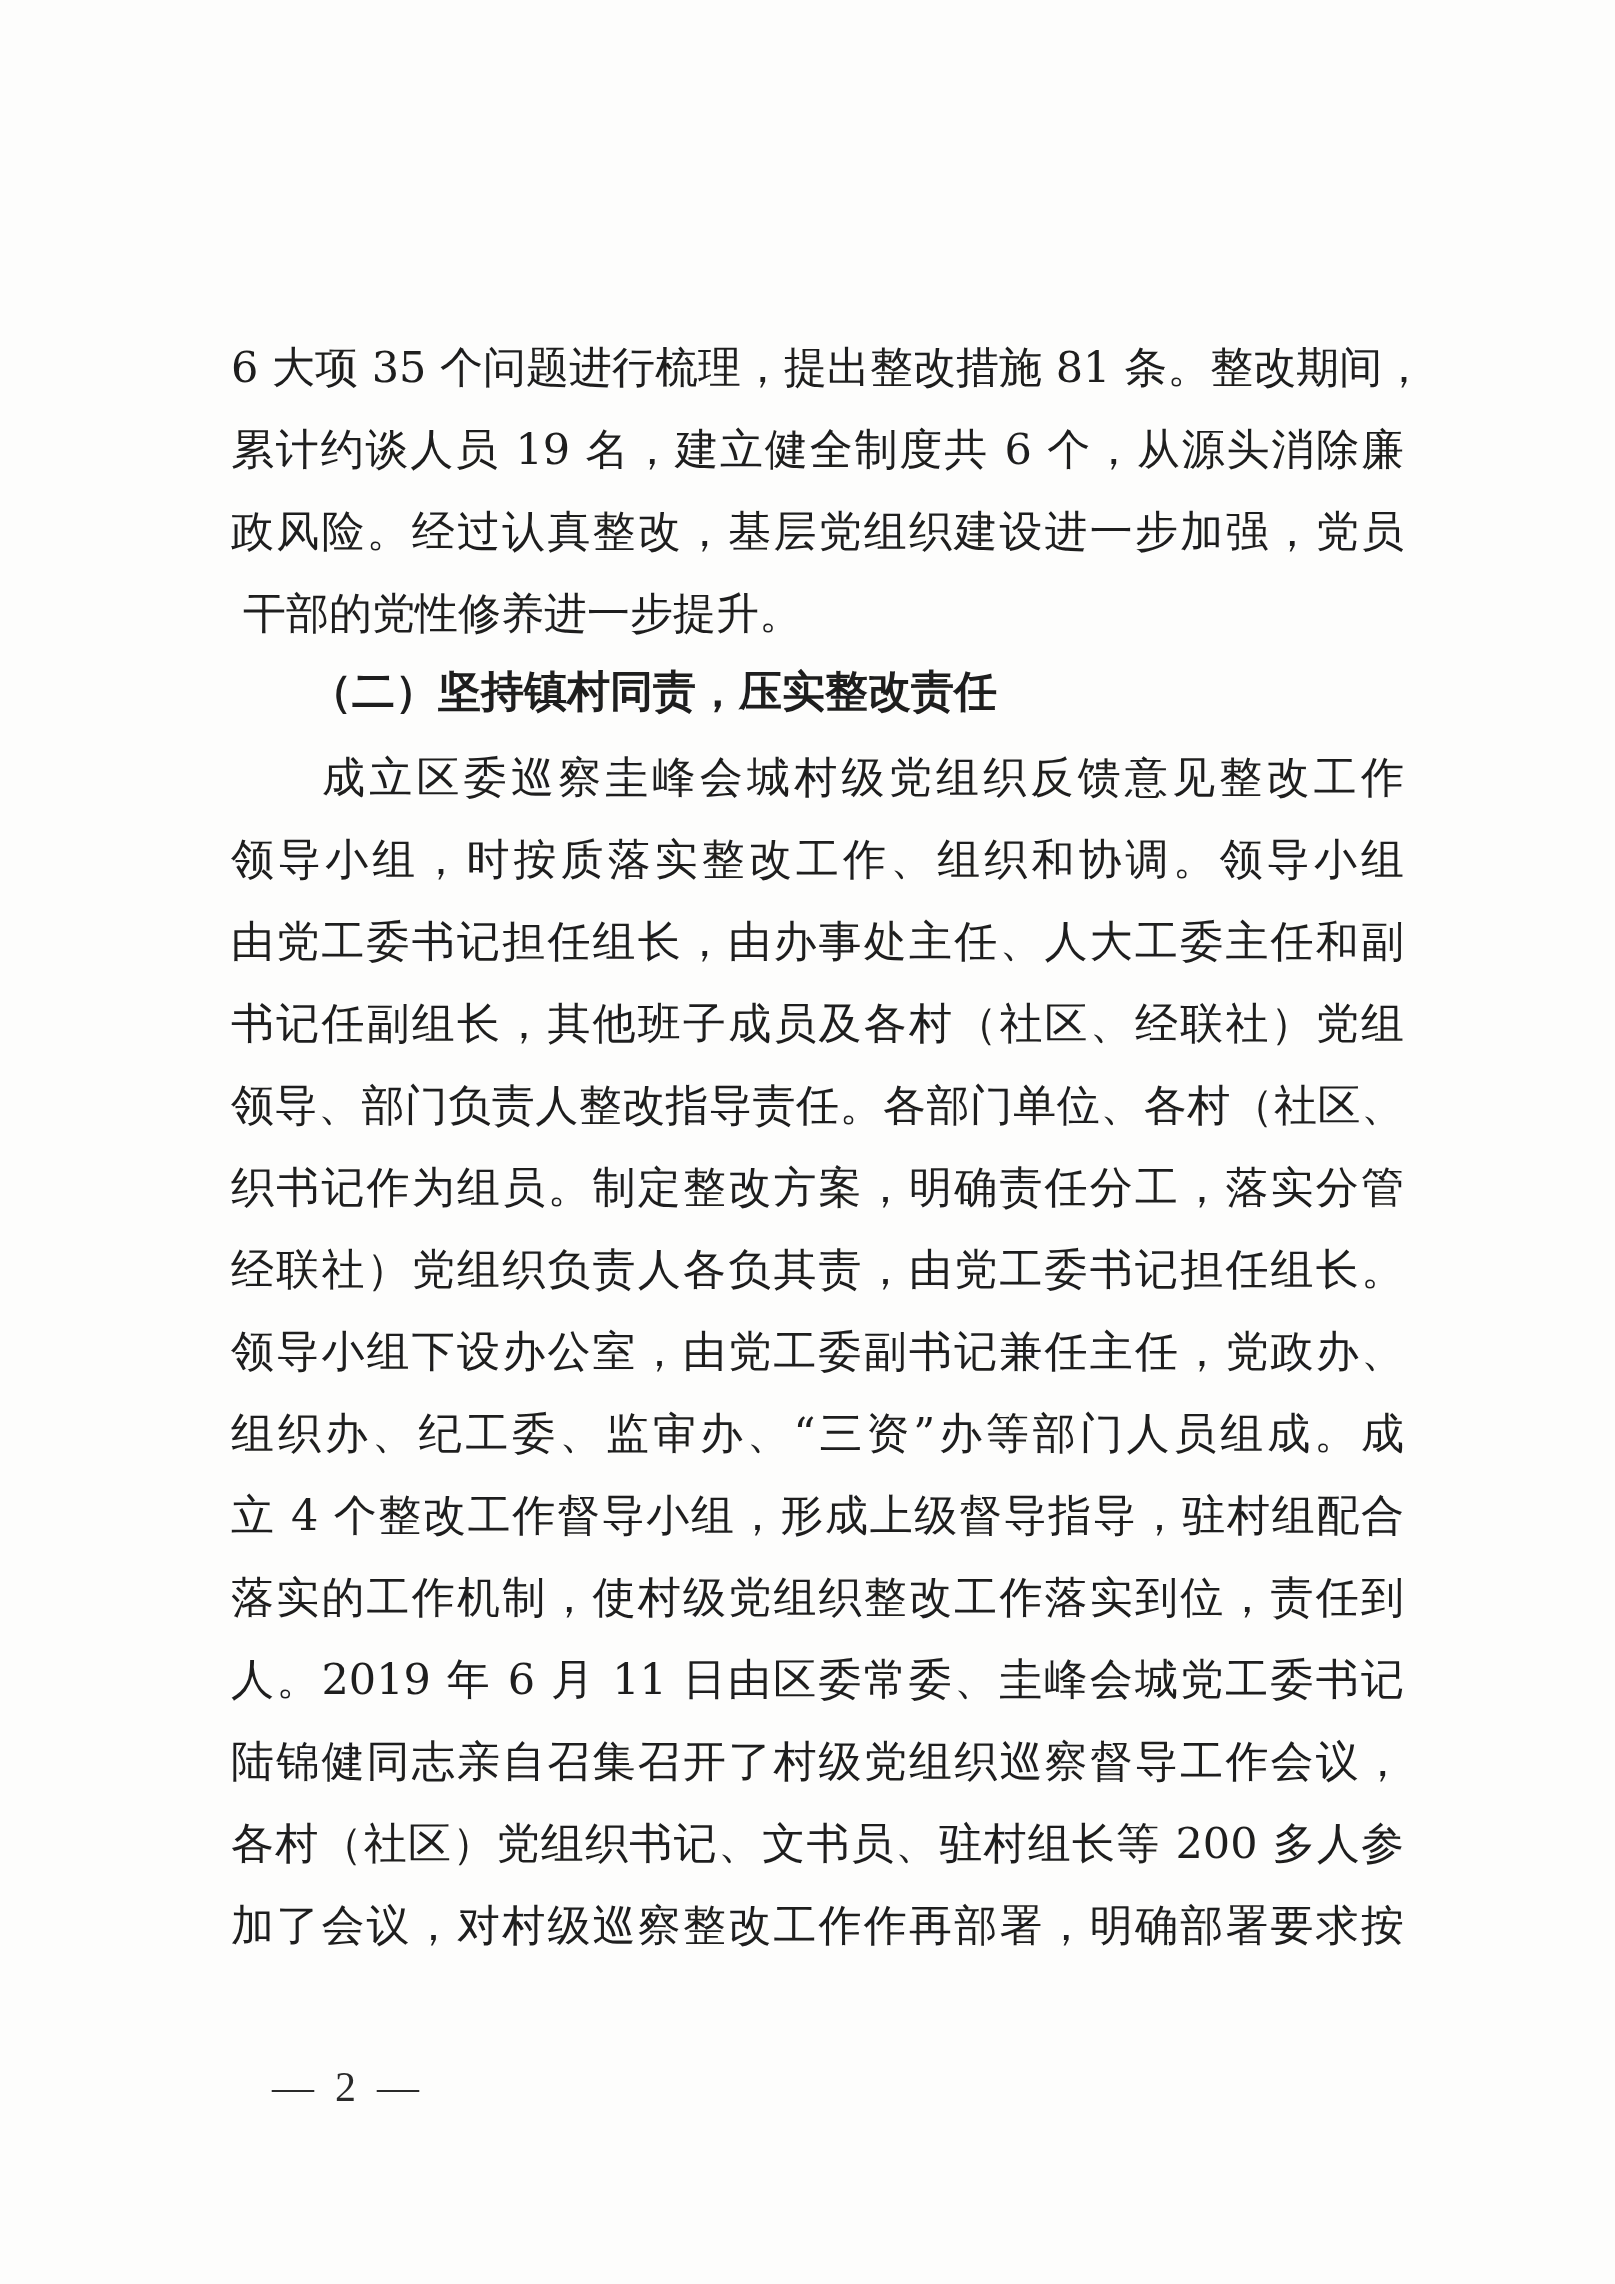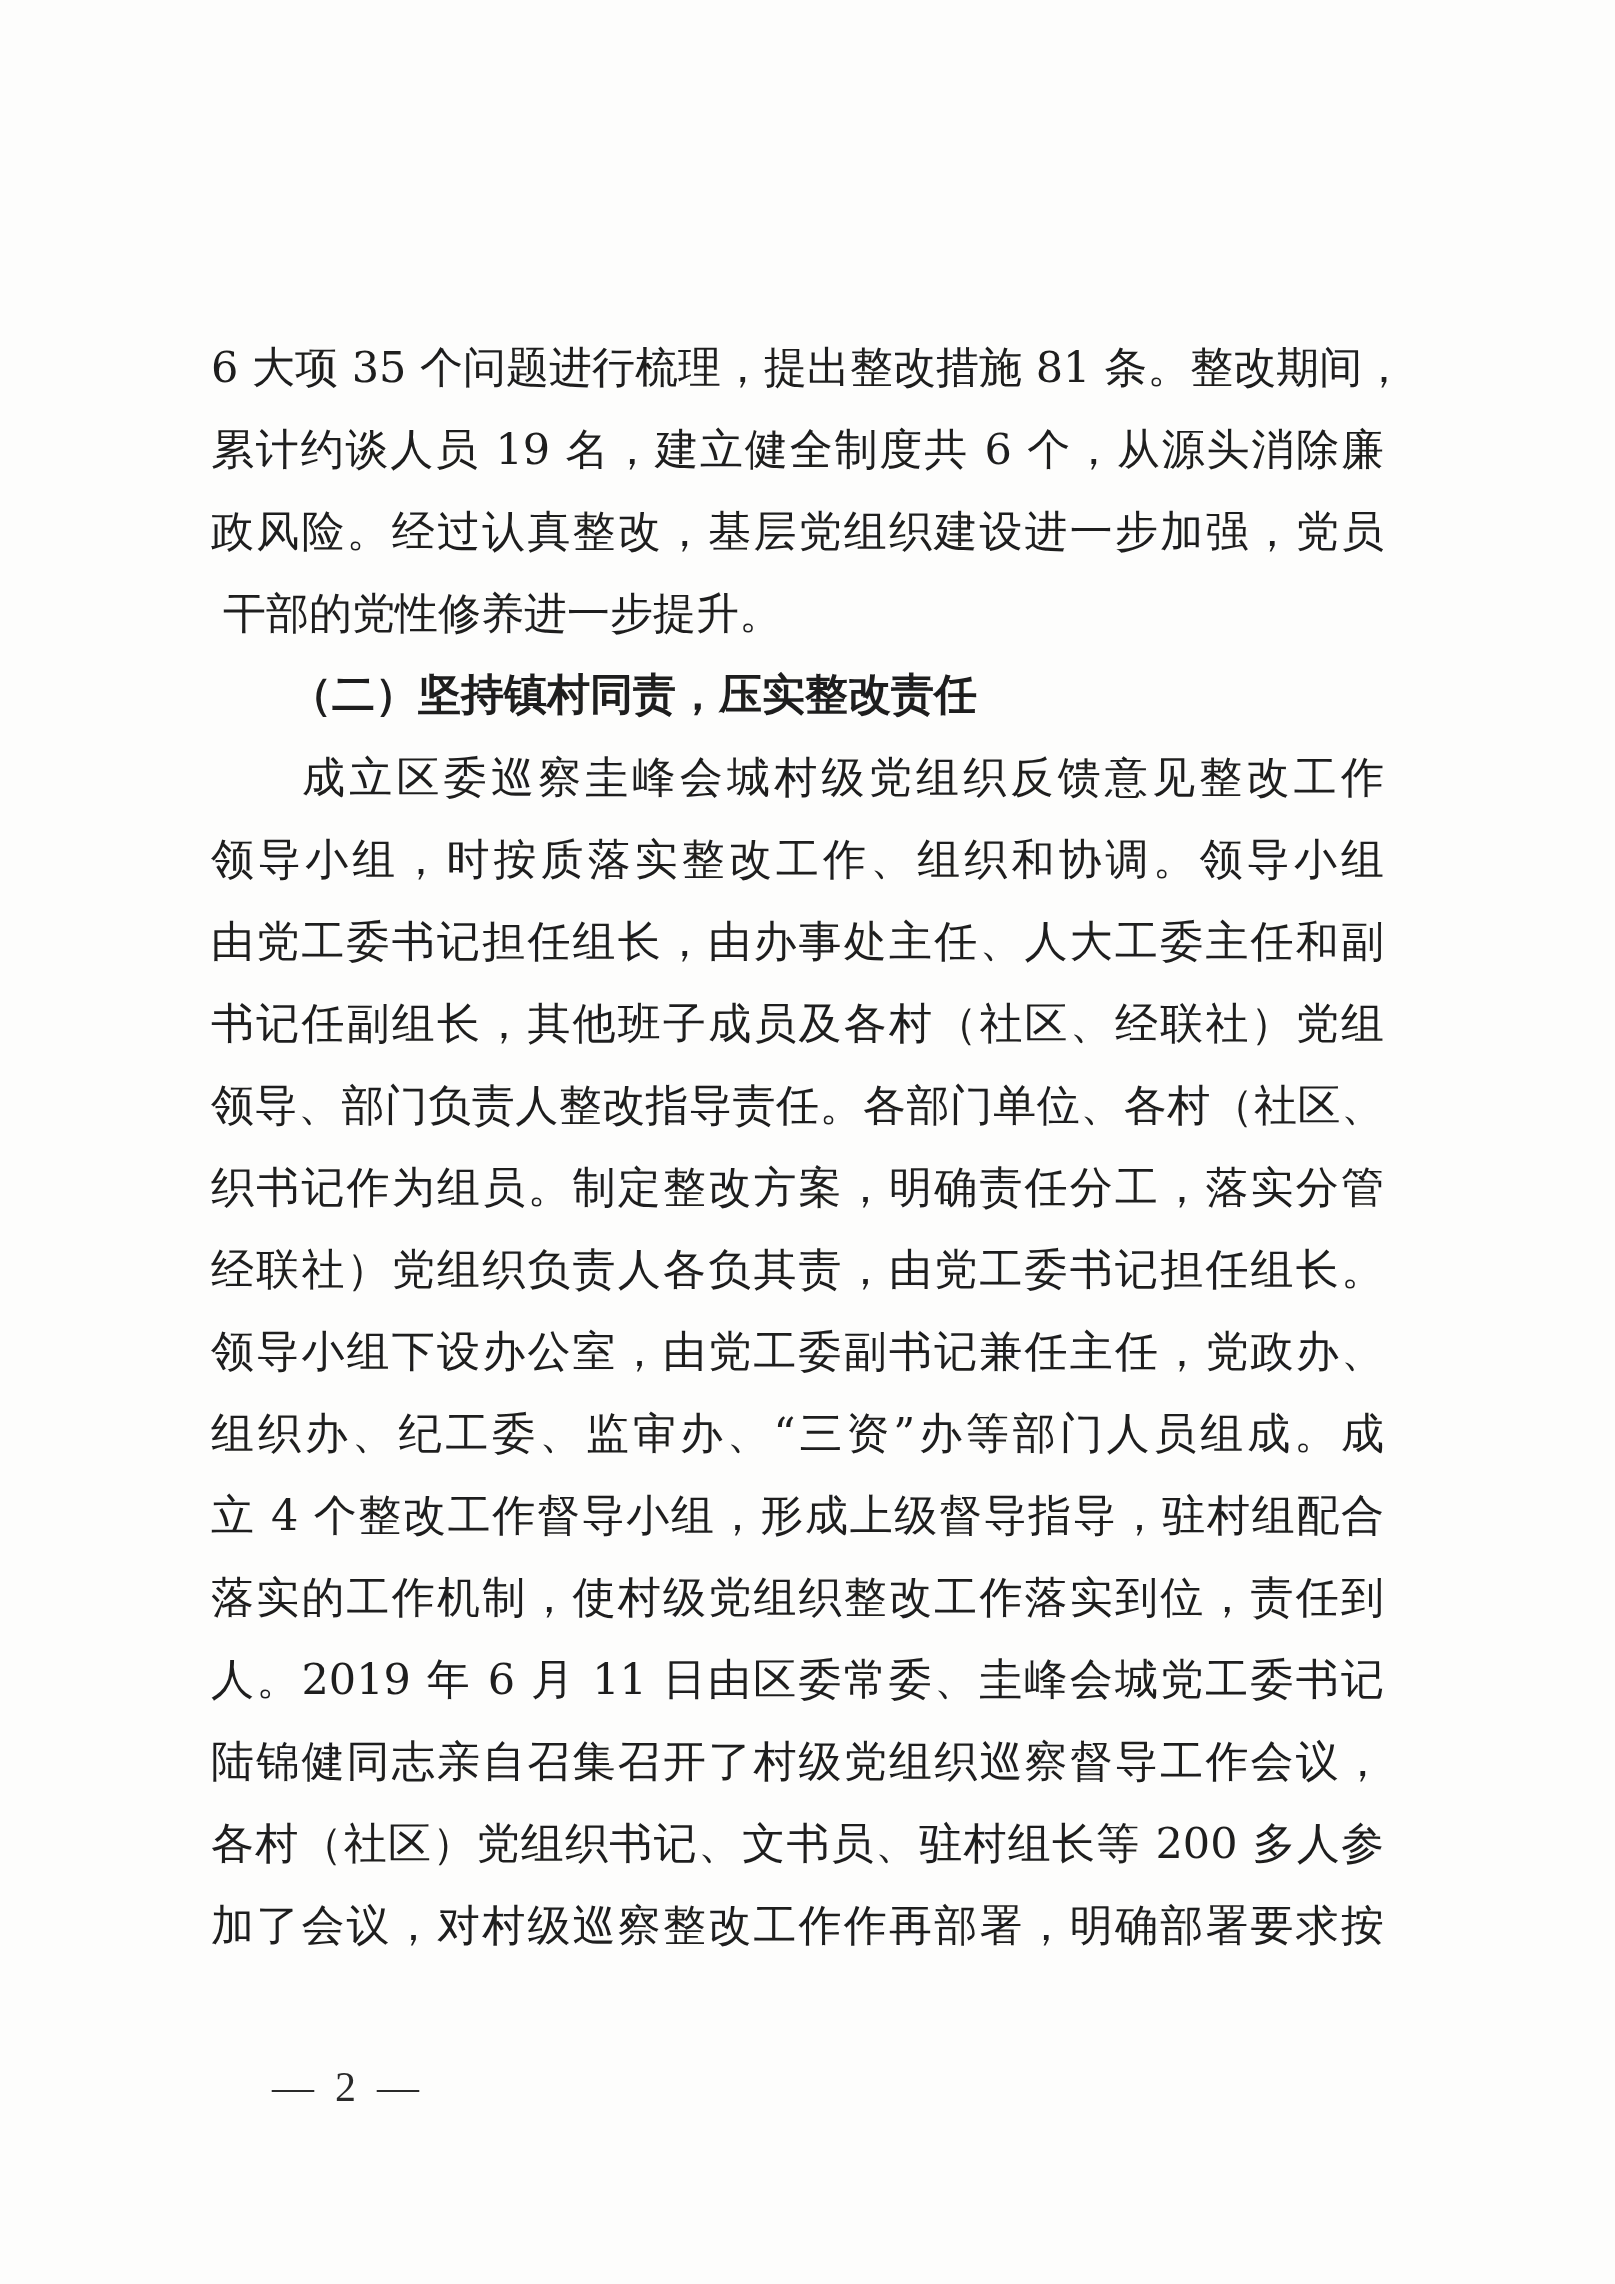--- a/index.html
+++ b/index.html
@@ -3,31 +3,31 @@
 <meta charset="utf-8">
 <style>
   html, body { margin: 0; padding: 0; background: #ffffff; }
   body {
     width: 1616px; height: 2284px; position: relative; overflow: hidden;
     background: #fdfdfc;
     font-family: "DejaVu Serif", "Liberation Serif", serif;
     color: #1e1e1e;
   }
   .page { position: absolute; left: 0; top: 0; width: 1616px; height: 2284px; }
-  .text-block { position: absolute; left: 211px; top: 326px; width: 1173px; }
+  .text-block { position: absolute; left: 231px; top: 326px; width: 1173px; }
   .line {
     height: 82px; line-height: 82px;
     font-size: 43px; white-space: nowrap;
     text-align: justify; text-align-last: justify;
     letter-spacing: 0px;
   }
   .line.last { text-align-last: left; margin-left: 12px; }
   .line.indent { padding-left: 91px; }
   .heading {
-    font-family: Liberation Serif, serif;
+    font-family: Liberation Mono, monospace;
     font-weight: bold; text-align-last: left; padding-left: 78px;
   }
   .page-number {
     position: absolute; left: 272px; top: 2063px;
     font-size: 42px; font-family: "Liberation Serif", "DejaVu Serif", serif;
     color: #2a2a2a; white-space: pre;
   }
 </style>
 </head>
 <body>

